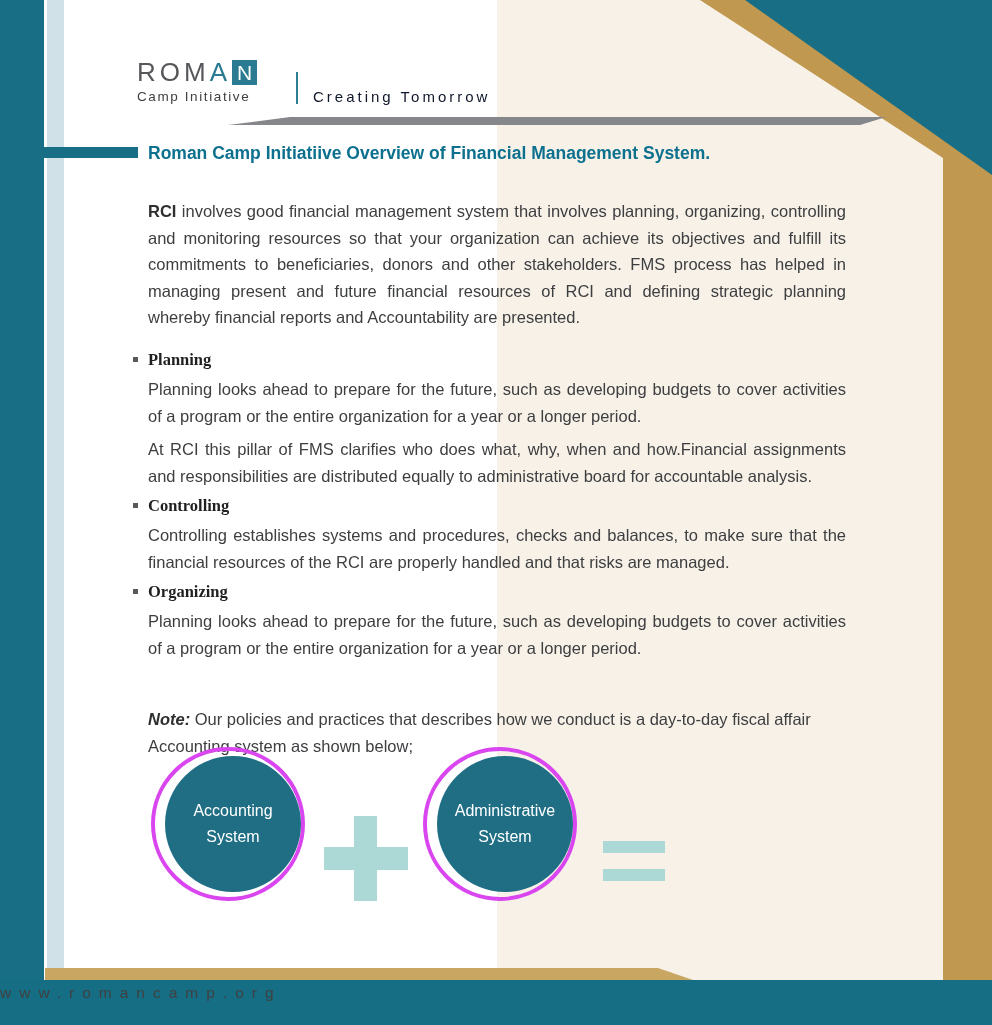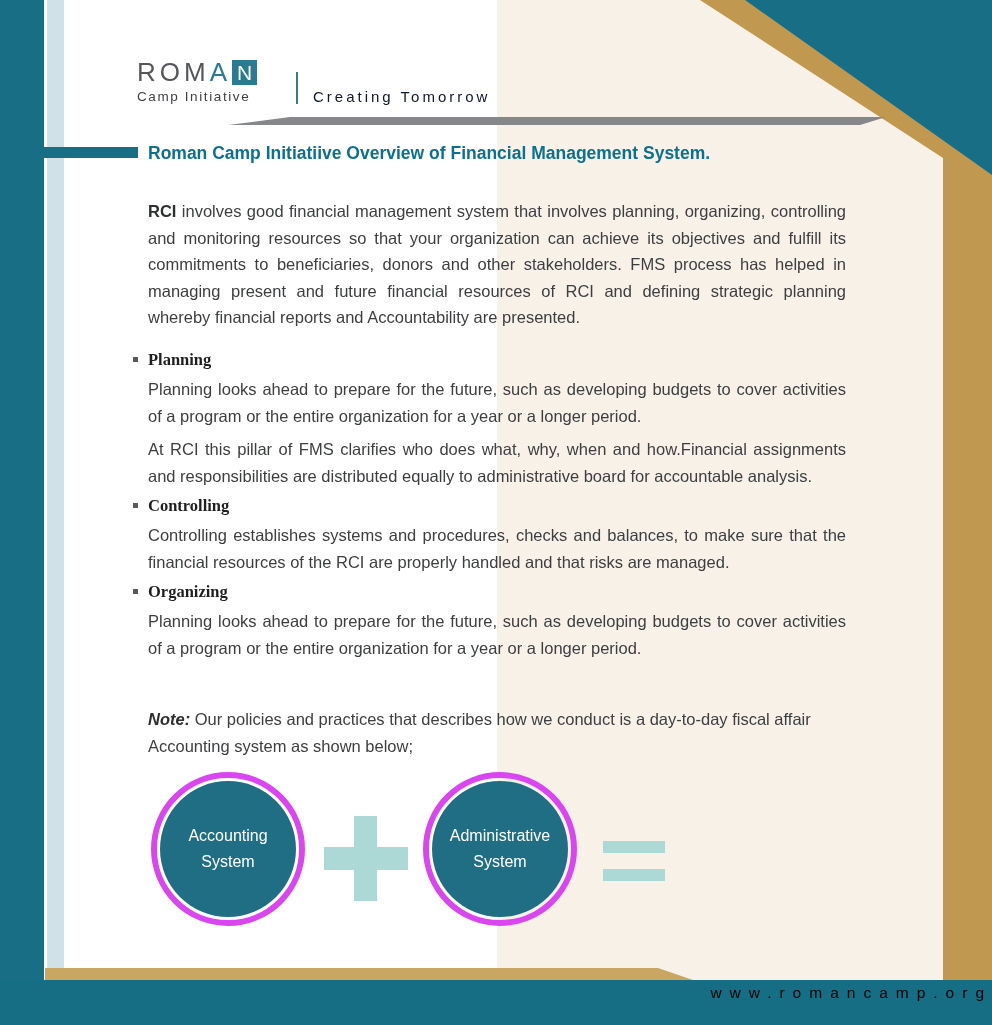--- a/index.html
+++ b/index.html
@@ -36,35 +36,35 @@
     color:#3d3e40;text-align:justify;z-index:3;}
   .intro b{color:#2e2f31;}
   .pillars{position:absolute;left:133px;top:350px;width:713px;z-index:3;}
   .pillar-h{font-size:16.5px;font-weight:bold;color:#1f1f1f;margin:0 0 6px 0;font-family:Liberation Serif, serif;}
   .bullet{display:inline-block;width:5px;height:5px;background:#58595b;margin:0 10px 3px 0;vertical-align:middle;}
   .pillar-p{margin:0 0 7px 15px;font-size:16.5px;line-height:26.5px;color:#3d3e40;text-align:justify;}
   .note{position:absolute;left:148px;top:706px;width:700px;font-size:16.5px;line-height:26.5px;
     color:#3d3e40;z-index:3;}
   .note-label{font-weight:bold;font-style:italic;color:#2e2f31;}
   
-  .circle{position:absolute;top:772px;width:154px;height:154px;box-sizing:border-box;
-    border:6px solid #d946ef;border-radius:50%;display:flex;align-items:center;justify-content:center;z-index:3;}
+  .circle{position:absolute;top:747px;width:154px;height:154px;box-sizing:border-box;
+    border:4px solid #d946ef;border-radius:50%;display:flex;align-items:center;justify-content:flex-end;z-index:3;}
   .circle-inner{width:136px;height:136px;border-radius:50%;background:#1f6e84;display:flex;
     flex-direction:column;align-items:center;justify-content:center;color:#ffffff;
     font-size:16px;line-height:26px;text-align:center;}
   .c1{left:151px;} .c2{left:423px;} .c3{left:695px;}
   .plus{position:absolute;left:324px;top:816px;width:84px;height:85px;z-index:3;}
   .plus:before{content:"";position:absolute;left:30px;top:0;width:23px;height:85px;background:#acd9d6;}
   .plus:after{content:"";position:absolute;left:0;top:31px;width:84px;height:23px;background:#acd9d6;}
   .equals{position:absolute;left:603px;top:841px;width:62px;height:40px;z-index:3;}
   .equals:before{content:"";position:absolute;left:0;top:0;width:62px;height:12px;background:#acd9d6;}
   .equals:after{content:"";position:absolute;left:0;top:28px;width:62px;height:12px;background:#acd9d6;}
   
-  .footer-url{position:absolute;left:0;right:0;top:984px;text-align:right;font-size:15.5px;
-    letter-spacing:8px;color:#000000;z-index:4;}
+  .footer-url{position:absolute;left:0;right:0;top:984px;text-align:left;font-size:15.5px;
+    letter-spacing:8px;color:#404040;z-index:4;}
 </style>
 </head>
 <body>
 
 <div class="page">
 
   <div class="cream-panel"></div>
   <div class="corner-gold"></div>
   <div class="corner-teal"></div>
   <div class="left-bar"></div>

